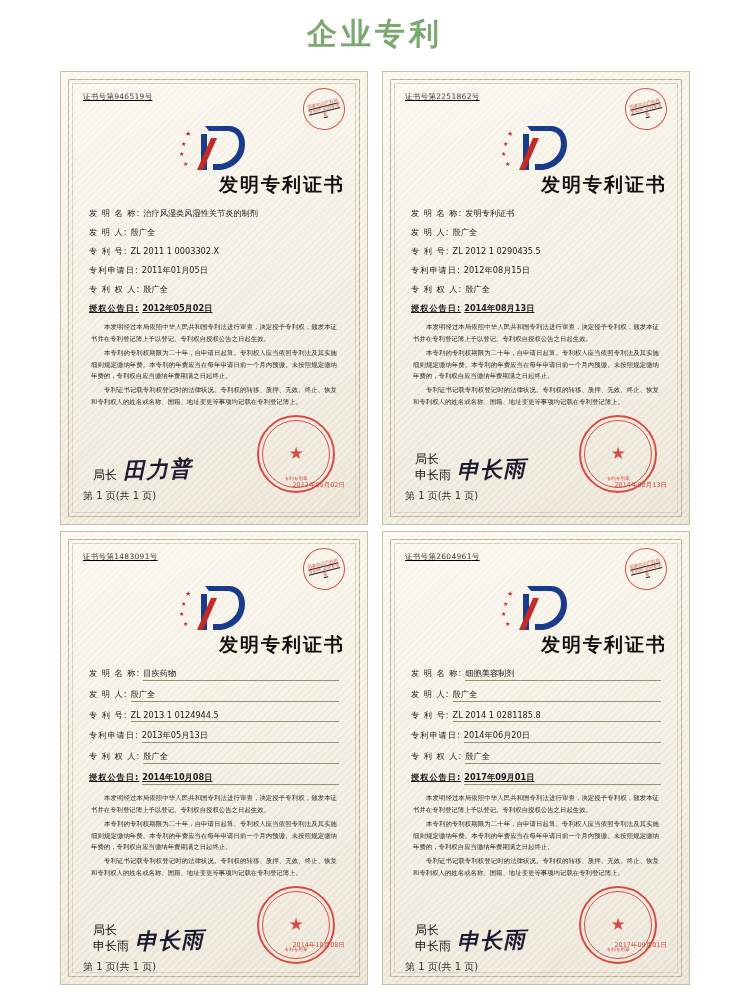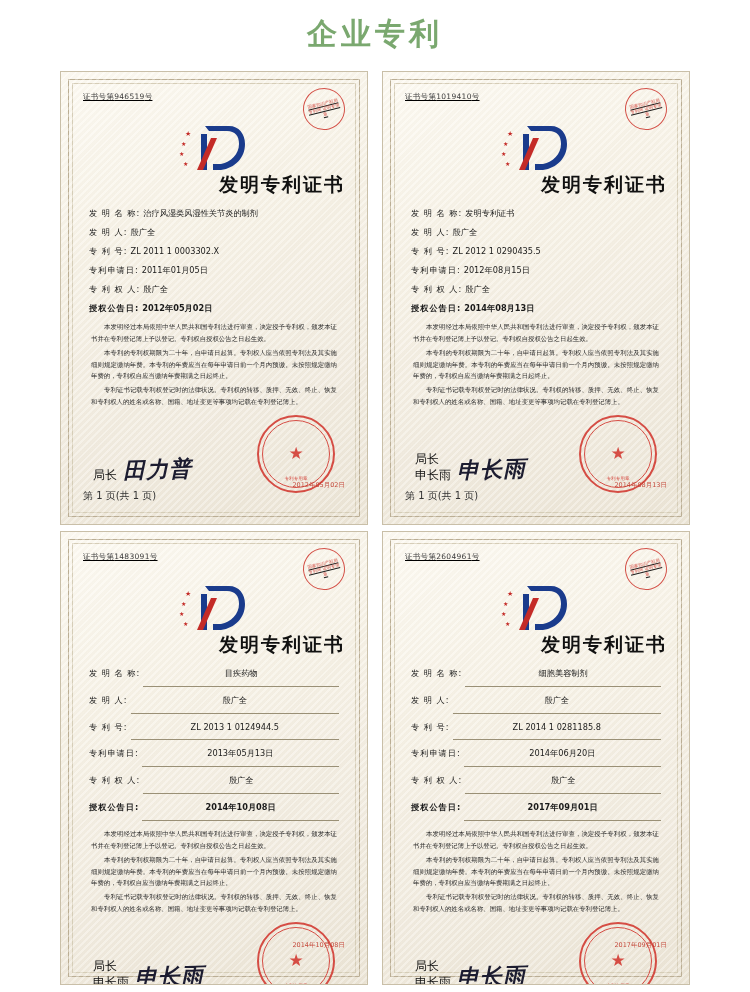--- a/index.html
+++ b/index.html
@@ -131,27 +131,27 @@
   .field .lab {
     white-space: nowrap;
     letter-spacing: 1px;
   }
   .field .val {
     margin-left: 3px;
     flex: 1;
   }
   .field.underline .val {
     border-bottom: 0.7px solid #9a9076;
-    padding-bottom: 7px;
-    text-align: center;
+    padding-bottom: 1px;
   }
   .field.grant {
     font-weight: bold;
     margin-top: 2px;
     margin-bottom: 6px;
+    text-decoration: underline;
   }
 
   .body-text {
     position: relative;
     z-index: 2;
     font-size: 6.4px;
     line-height: 1.85;
     color: #2a2a2a;
     padding: 2px 8px 0 8px;
     font-family: "DejaVu Sans", sans-serif;
@@ -317,21 +317,21 @@
       </div>
       <div class="date-overlay">2012年05月02日</div>
       <div class="page-no">第 1 页(共 1 页)</div>
     </div>
   </div>
 
   <div class="cert">
     <div class="cert-inner">
       <div class="top-row">
         <div class="cert-no">
-          <span>证书号第</span><span>1019410</span><span>号</span>
+          <span>证书号第</span><span>2251862</span><span>号</span>
         </div>
         <div class="topstamp">
             <span>国家知识产权局 专利局 证明专用章</span>
           </div>
       </div>
 
       <div class="emblem">
         <svg width="74" height="56" viewBox="0 0 74 56" aria-hidden="true">
           <path d="M28 6 L52 6 C62 6 68 14 68 24 C68 38 58 48 44 50 L36 50 L36 44 L44 44 C54 42 62 34 62 24 C62 16 58 11 50 11 L32 11 Z" fill="#1a3b8c"></path>
           <path d="M30 14 L30 50 L24 50 L24 14 Z" fill="#1a3b8c"></path>

